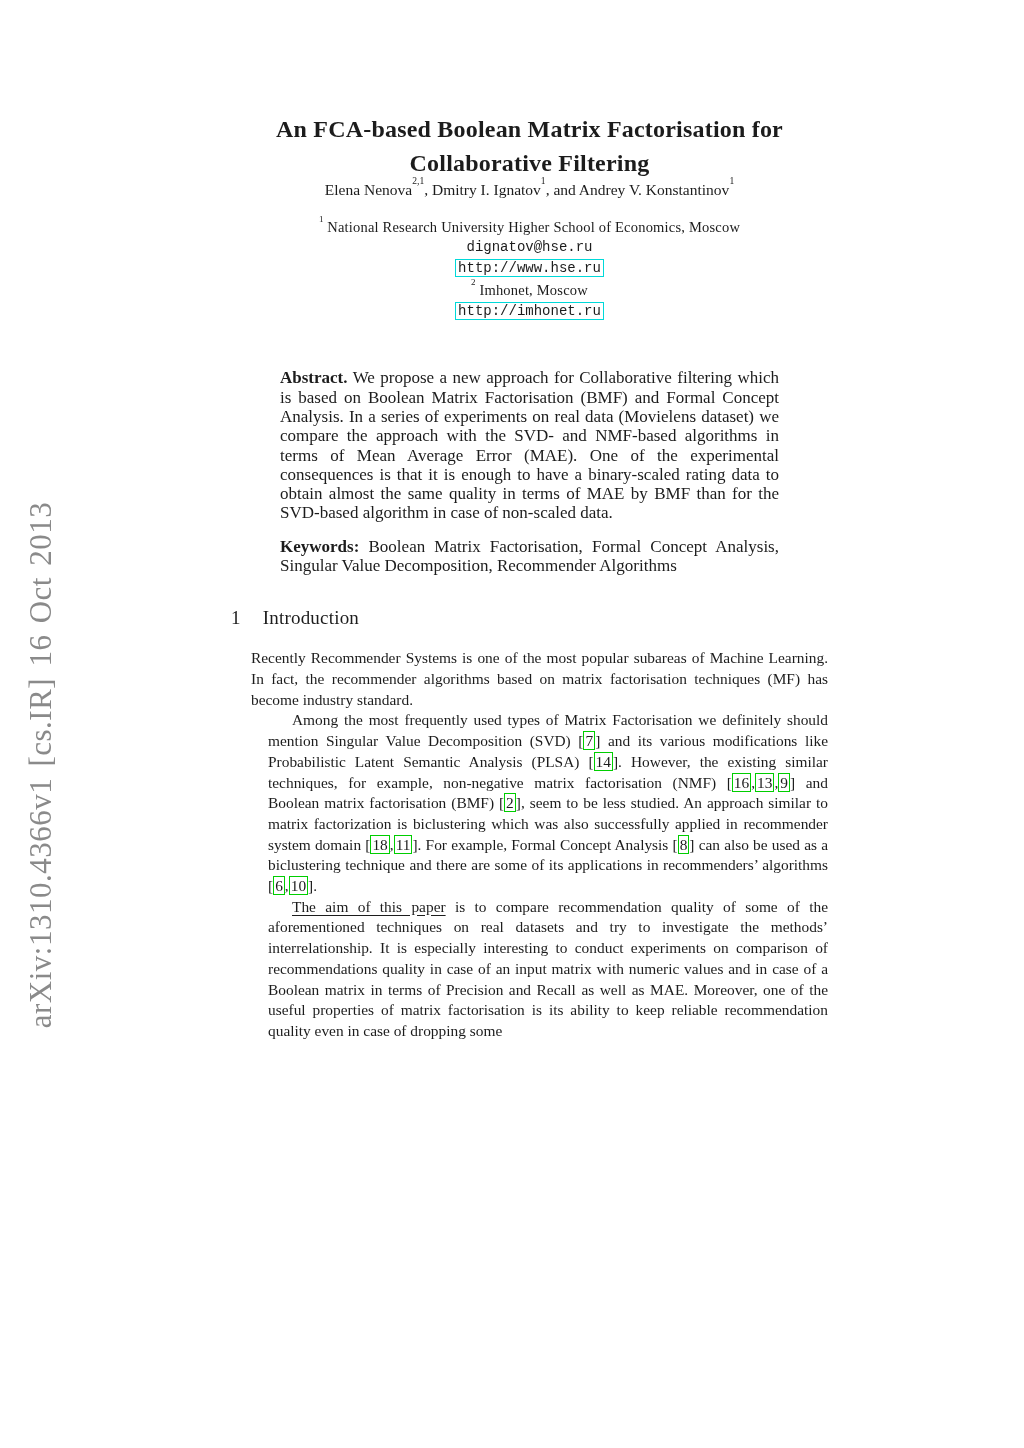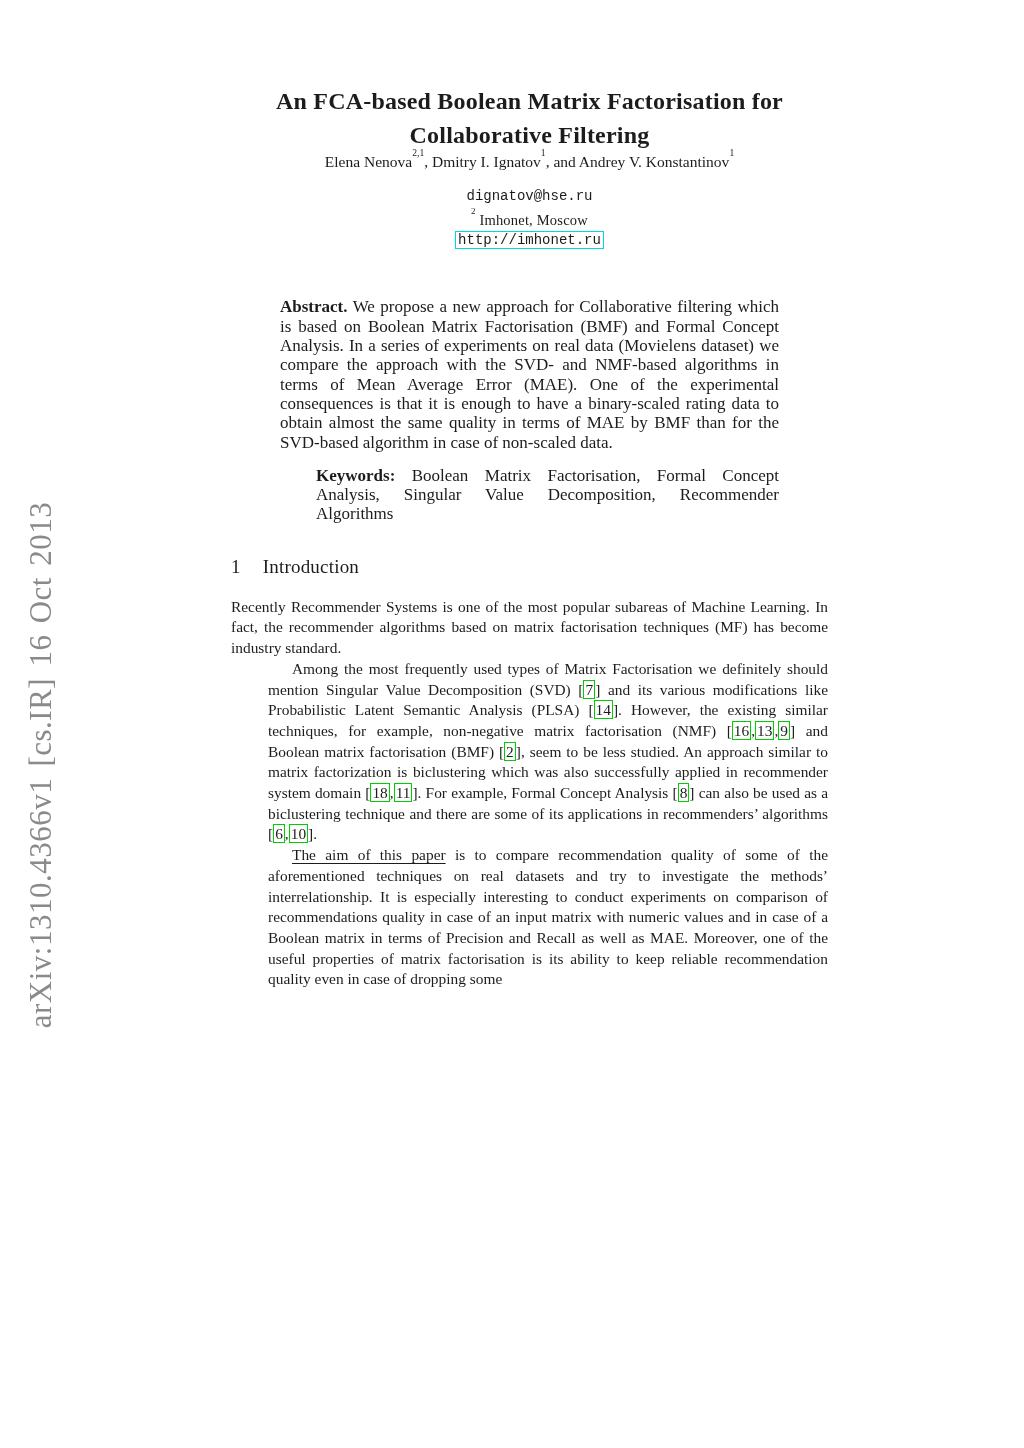--- a/index.html
+++ b/index.html
@@ -21,21 +21,21 @@
     letter-spacing:0.5px;
     word-spacing:3px;
     color:var(--watermark-gray,#8a8a8a);
   }
   .content {
     position:absolute;
     left:231px; top:0;
     width:597px;
   }
   .title {
-    margin:84px 0 0 0;
+    margin:112px 0 0 0;
     font-size:24px;
     line-height:34px;
     font-weight:bold;
     text-align:center;
     letter-spacing:0.2px;
   }
   .authors {
     text-align:center;
     font-size:15.5px;
   }
@@ -64,35 +64,35 @@
     line-height:16px;
   }
   .abstract-block {
     margin:48px 0 0 49px;
     width:499px;
     font-size:17px;
     line-height:19.3px;
     text-align:justify;
   }
   .abstract-block .lbl { font-weight:bold; }
-  .keywords { margin-top:14px;margin-left:36px; }
+  .keywords { margin-top:14px; }
   .section-heading {
     margin:32px 0 0 0;
     font-size:19px;
     font-weight:normal;
     letter-spacing:0.2px;
   }
   .section-heading .num { margin-right:22px; }
   .body-text {
     font-size:15.4px;
     line-height:20.7px;
     text-align:justify;
   }
   .body-text p { margin:0; }
-  .body-text p.first { margin-top:19px; }
+  .body-text p.first { margin-top:19px;margin-left:20px; }
   .body-text p.indent { text-indent:24px;margin-left:37px; }
   .cite-group {
     white-space:nowrap;
   }
   .cite-num {
     border:1.5px solid var(--citation-border,#00ce00);
     padding:0 1px;
   }
   .underline {
     text-decoration:underline;
@@ -106,21 +106,23 @@
 
   <div class="watermark">arXiv:1310.4366v1 [cs.IR] 16 Oct 2013</div>
 
   <div class="content">
 
     <h1 class="title">An FCA-based Boolean Matrix Factorisation for Collaborative Filtering</h1>
 
     <div class="authors"><span>Elena Nenova</span><sup class="s">2,1</sup><span>, </span><span>Dmitry I. Ignatov</span><sup class="s">1</sup><span>, and </span><span>Andrey V. Konstantinov</span><sup class="s">1</sup></div>
 
     <div class="affiliations">
+      <div><sup class="s">1</sup><span> National Research University Higher School of Economics, Moscow</span></div>
       <div><span class="mono">dignatov@hse.ru</span></div>
+      <div><span class="mono url-box">http://www.hse.ru</span></div>
       <div><sup class="s">2</sup><span> Imhonet, Moscow</span></div>
       <div><span class="mono url-box">http://imhonet.ru</span></div>
     </div>
 
     <div class="abstract-block">
       <p style="margin:0"><span class="lbl">Abstract.</span><span> We propose a new approach for Collaborative filtering which is based on Boolean Matrix Factorisation (BMF) and Formal Concept Analysis. In a series of experiments on real data (Movielens dataset) we compare the approach with the SVD- and NMF-based algorithms in terms of Mean Average Error (MAE). One of the experimental consequences is that it is enough to have a binary-scaled rating data to obtain almost the same quality in terms of MAE by BMF than for the SVD-based algorithm in case of non-scaled data.</span></p>
       <p class="keywords"><span class="lbl">Keywords:</span><span> Boolean Matrix Factorisation, Formal Concept Analysis, Singular Value Decomposition, Recommender Algorithms</span></p>
     </div>
 
     <h2 class="section-heading"><span class="num">1</span><span>Introduction</span></h2>

